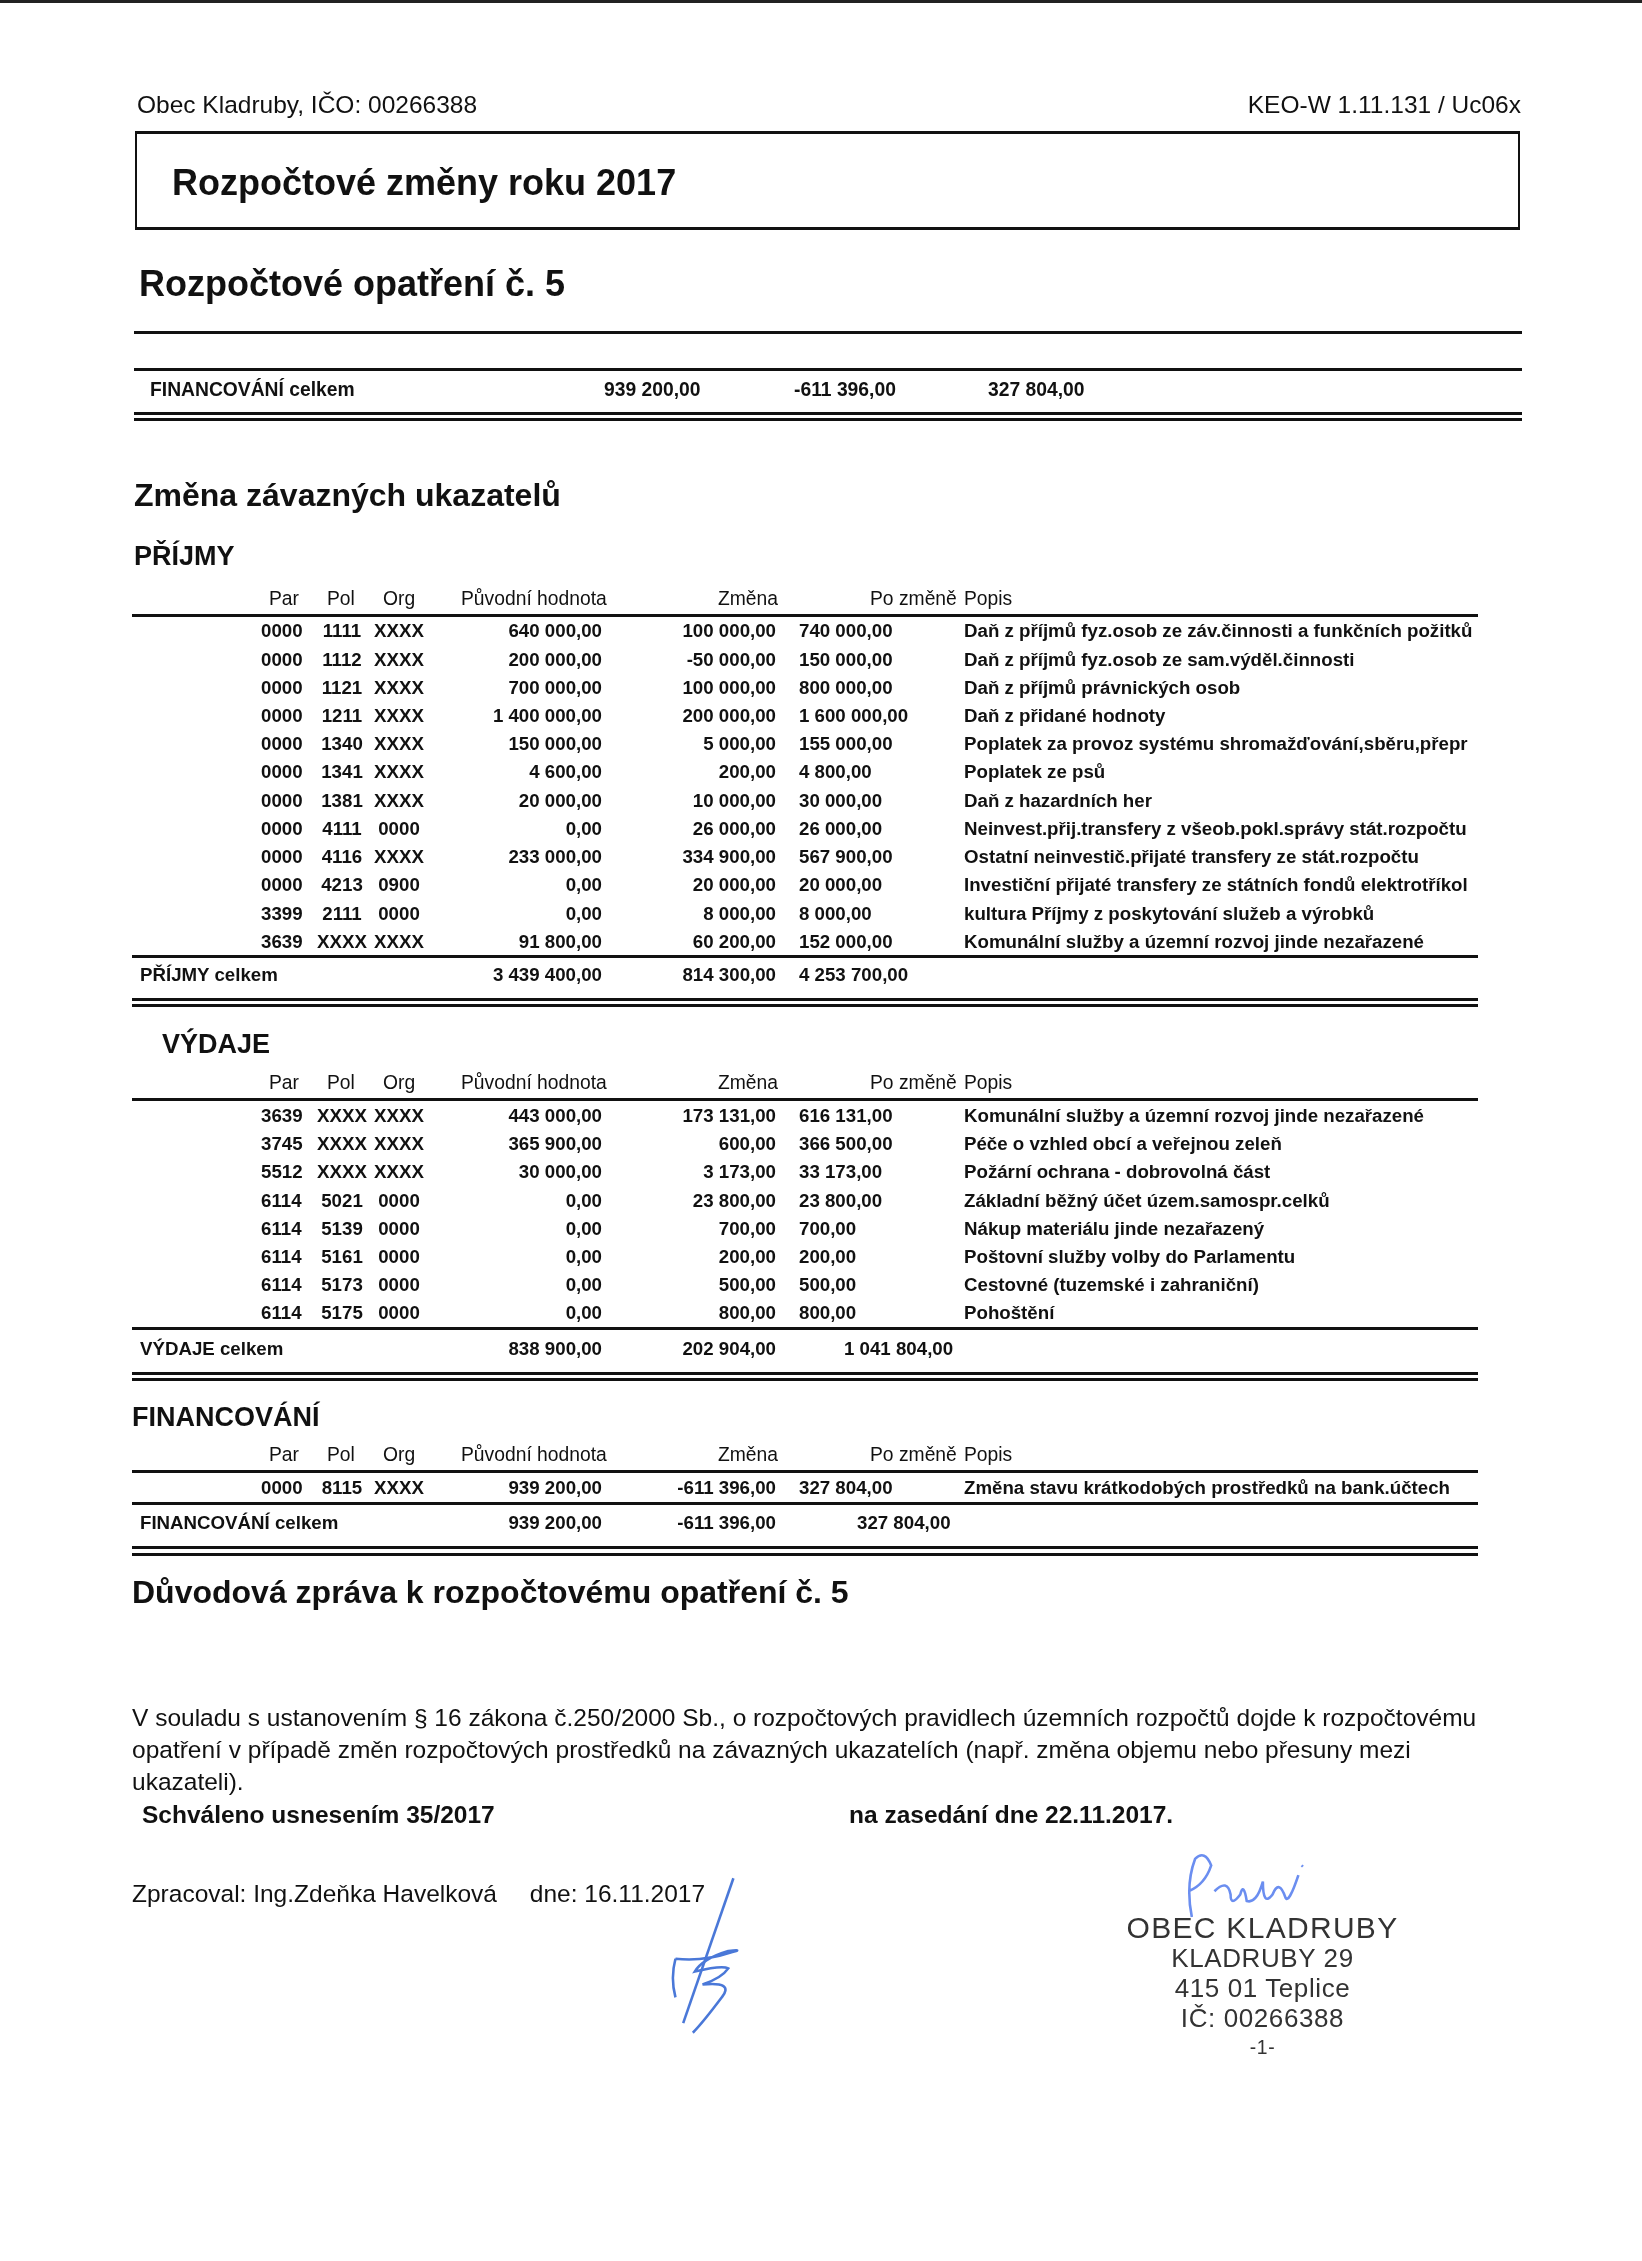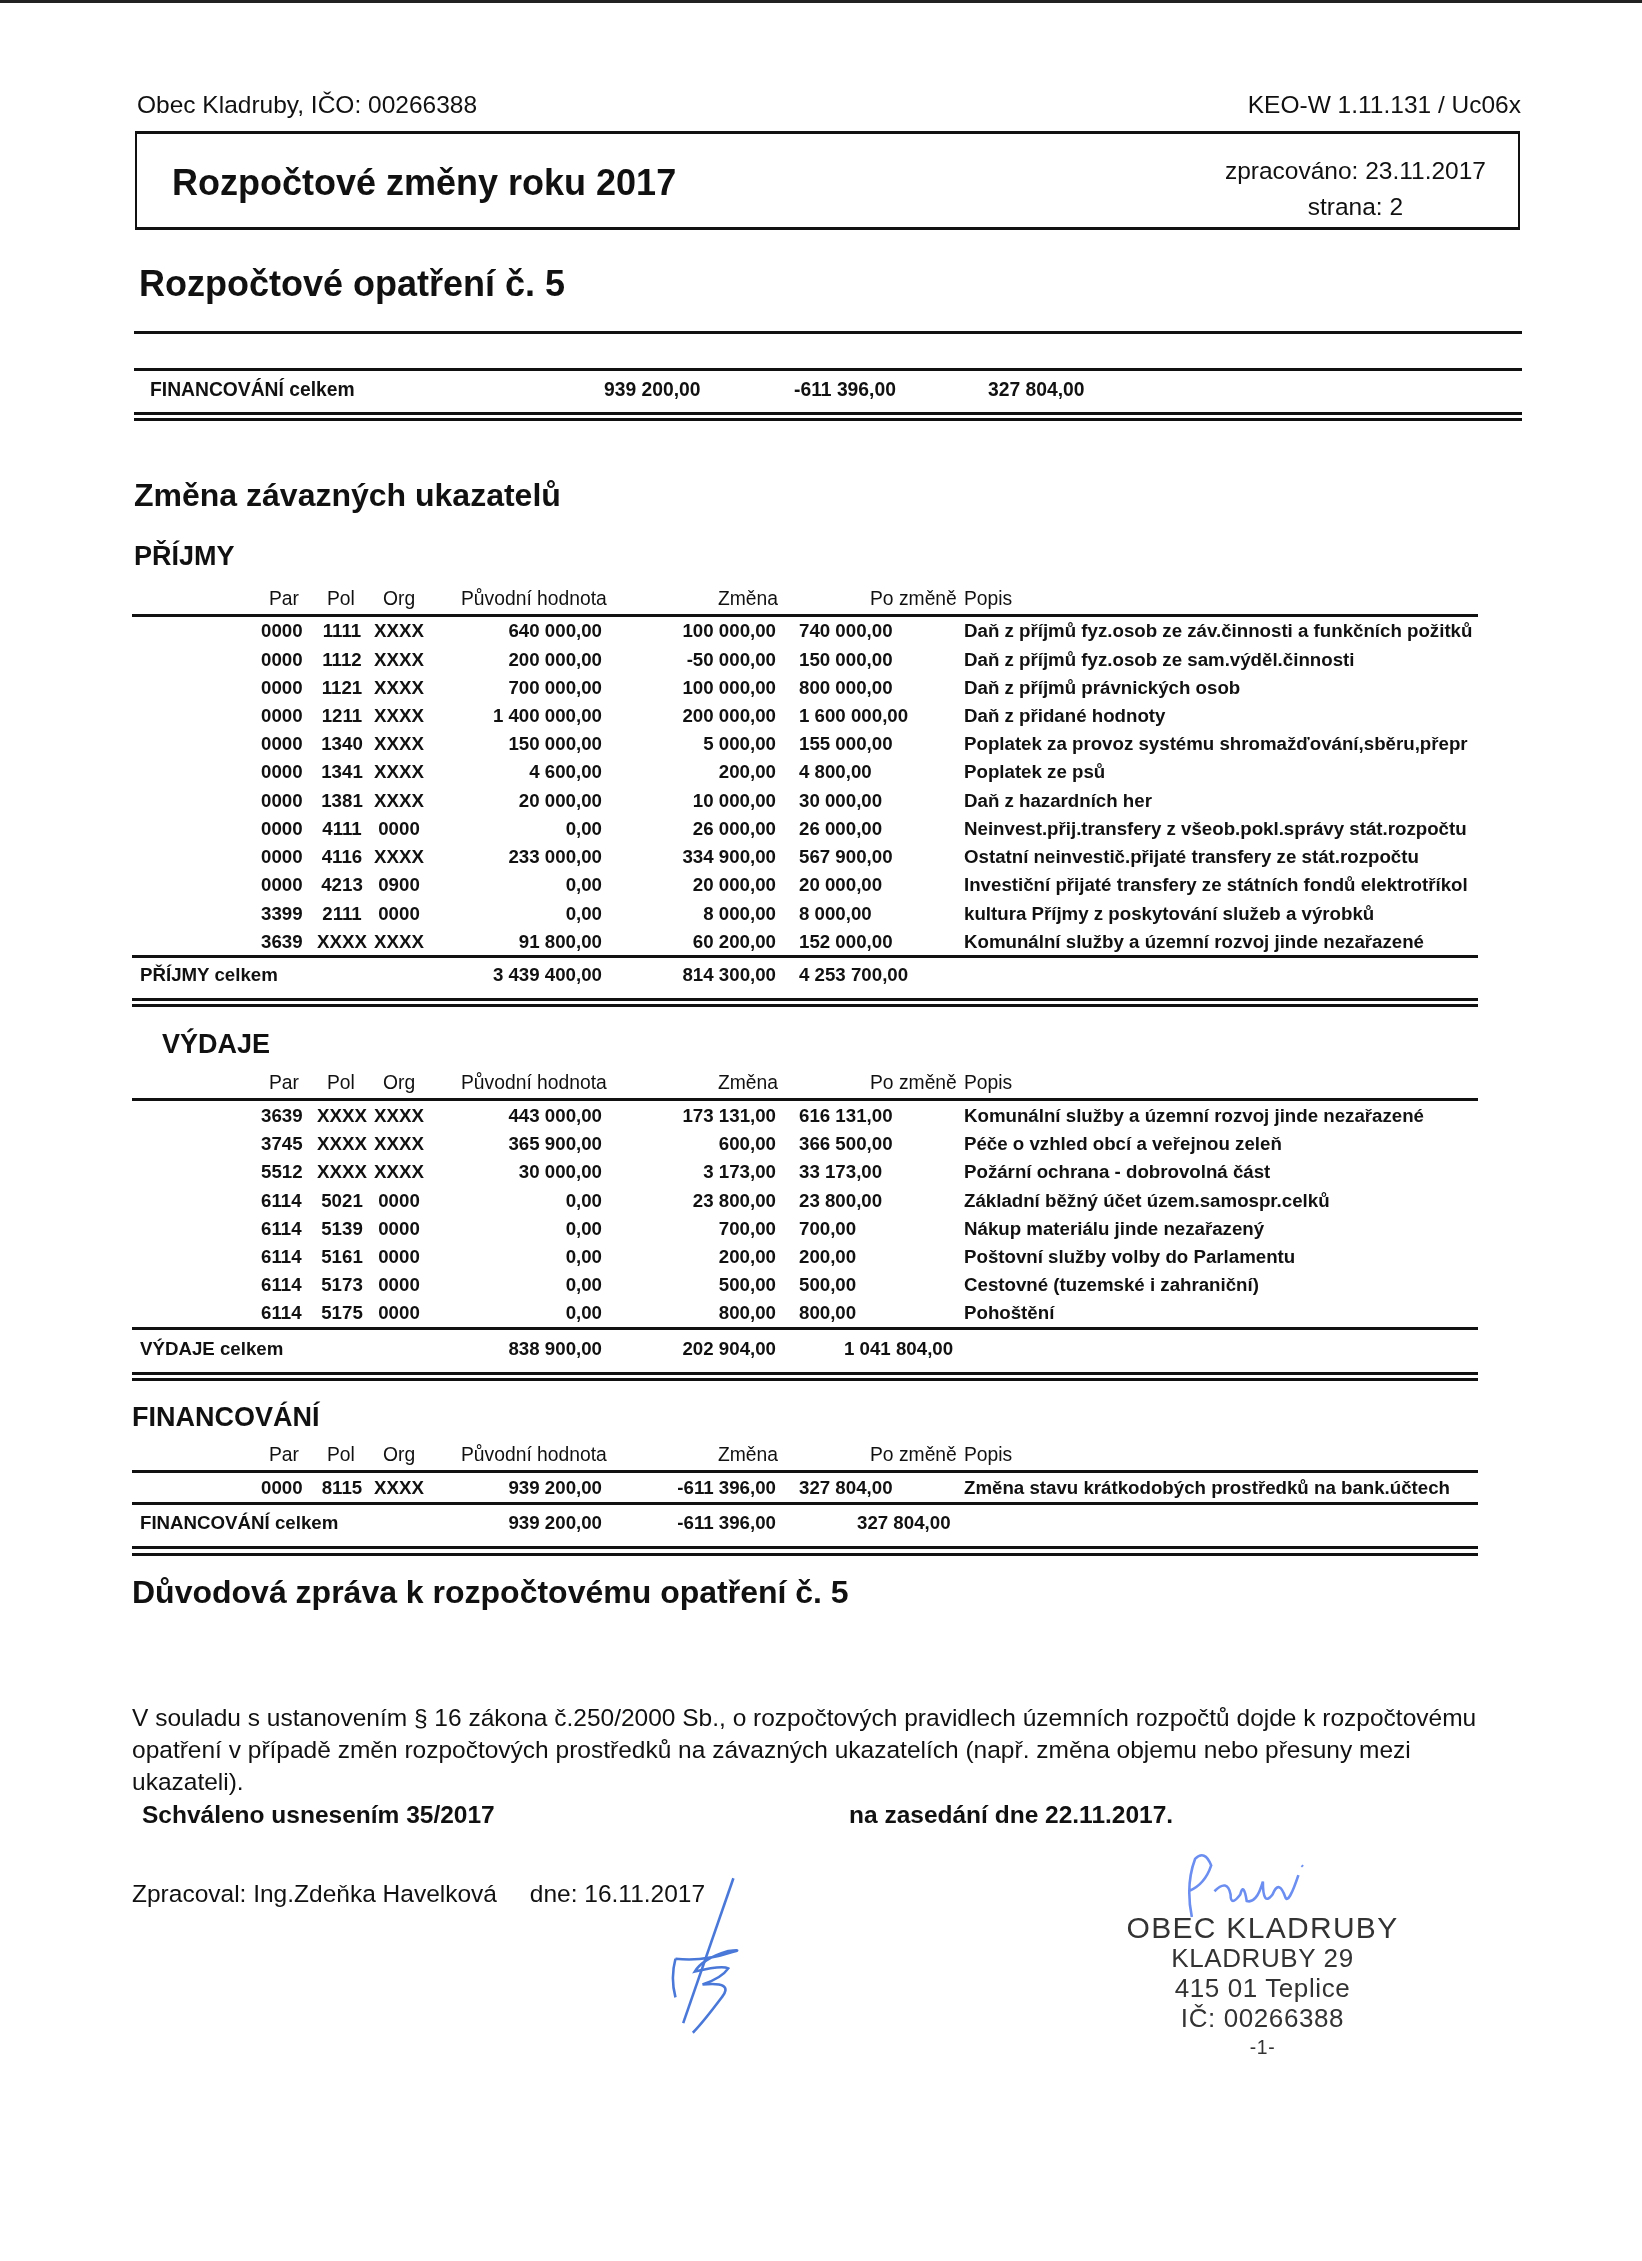--- a/index.html
+++ b/index.html
@@ -42,24 +42,20 @@
 </head>
 <body>
 
 <div class="abs topbar"></div>
 
 <div class="abs hdr-left">Obec Kladruby, IČO: 00266388</div>
 <div class="abs hdr-right">KEO-W 1.11.131 / Uc06x</div>
 
 <div class="abs titlebox">
   <div class="title">Rozpočtové změny roku 2017</div>
-  <div class="meta">
-    <div>zpracováno: 23.11.2017</div>
-    <div>strana: 2</div>
-  </div>
 </div>
 
 <div class="abs h-opatreni">Rozpočtové opatření č. 5</div>
 
 <div class="hline" style="top:331px;height:2.6px;"></div>
 <div class="hline" style="top:368px;height:3.2px;"></div>
 <div class="summary-row" style="top:379px;">
   <span style="left:16px;">FINANCOVÁNÍ celkem</span>
   <span style="left:470px;">939 200,00</span>
   <span style="left:660px;">-611 396,00</span>

